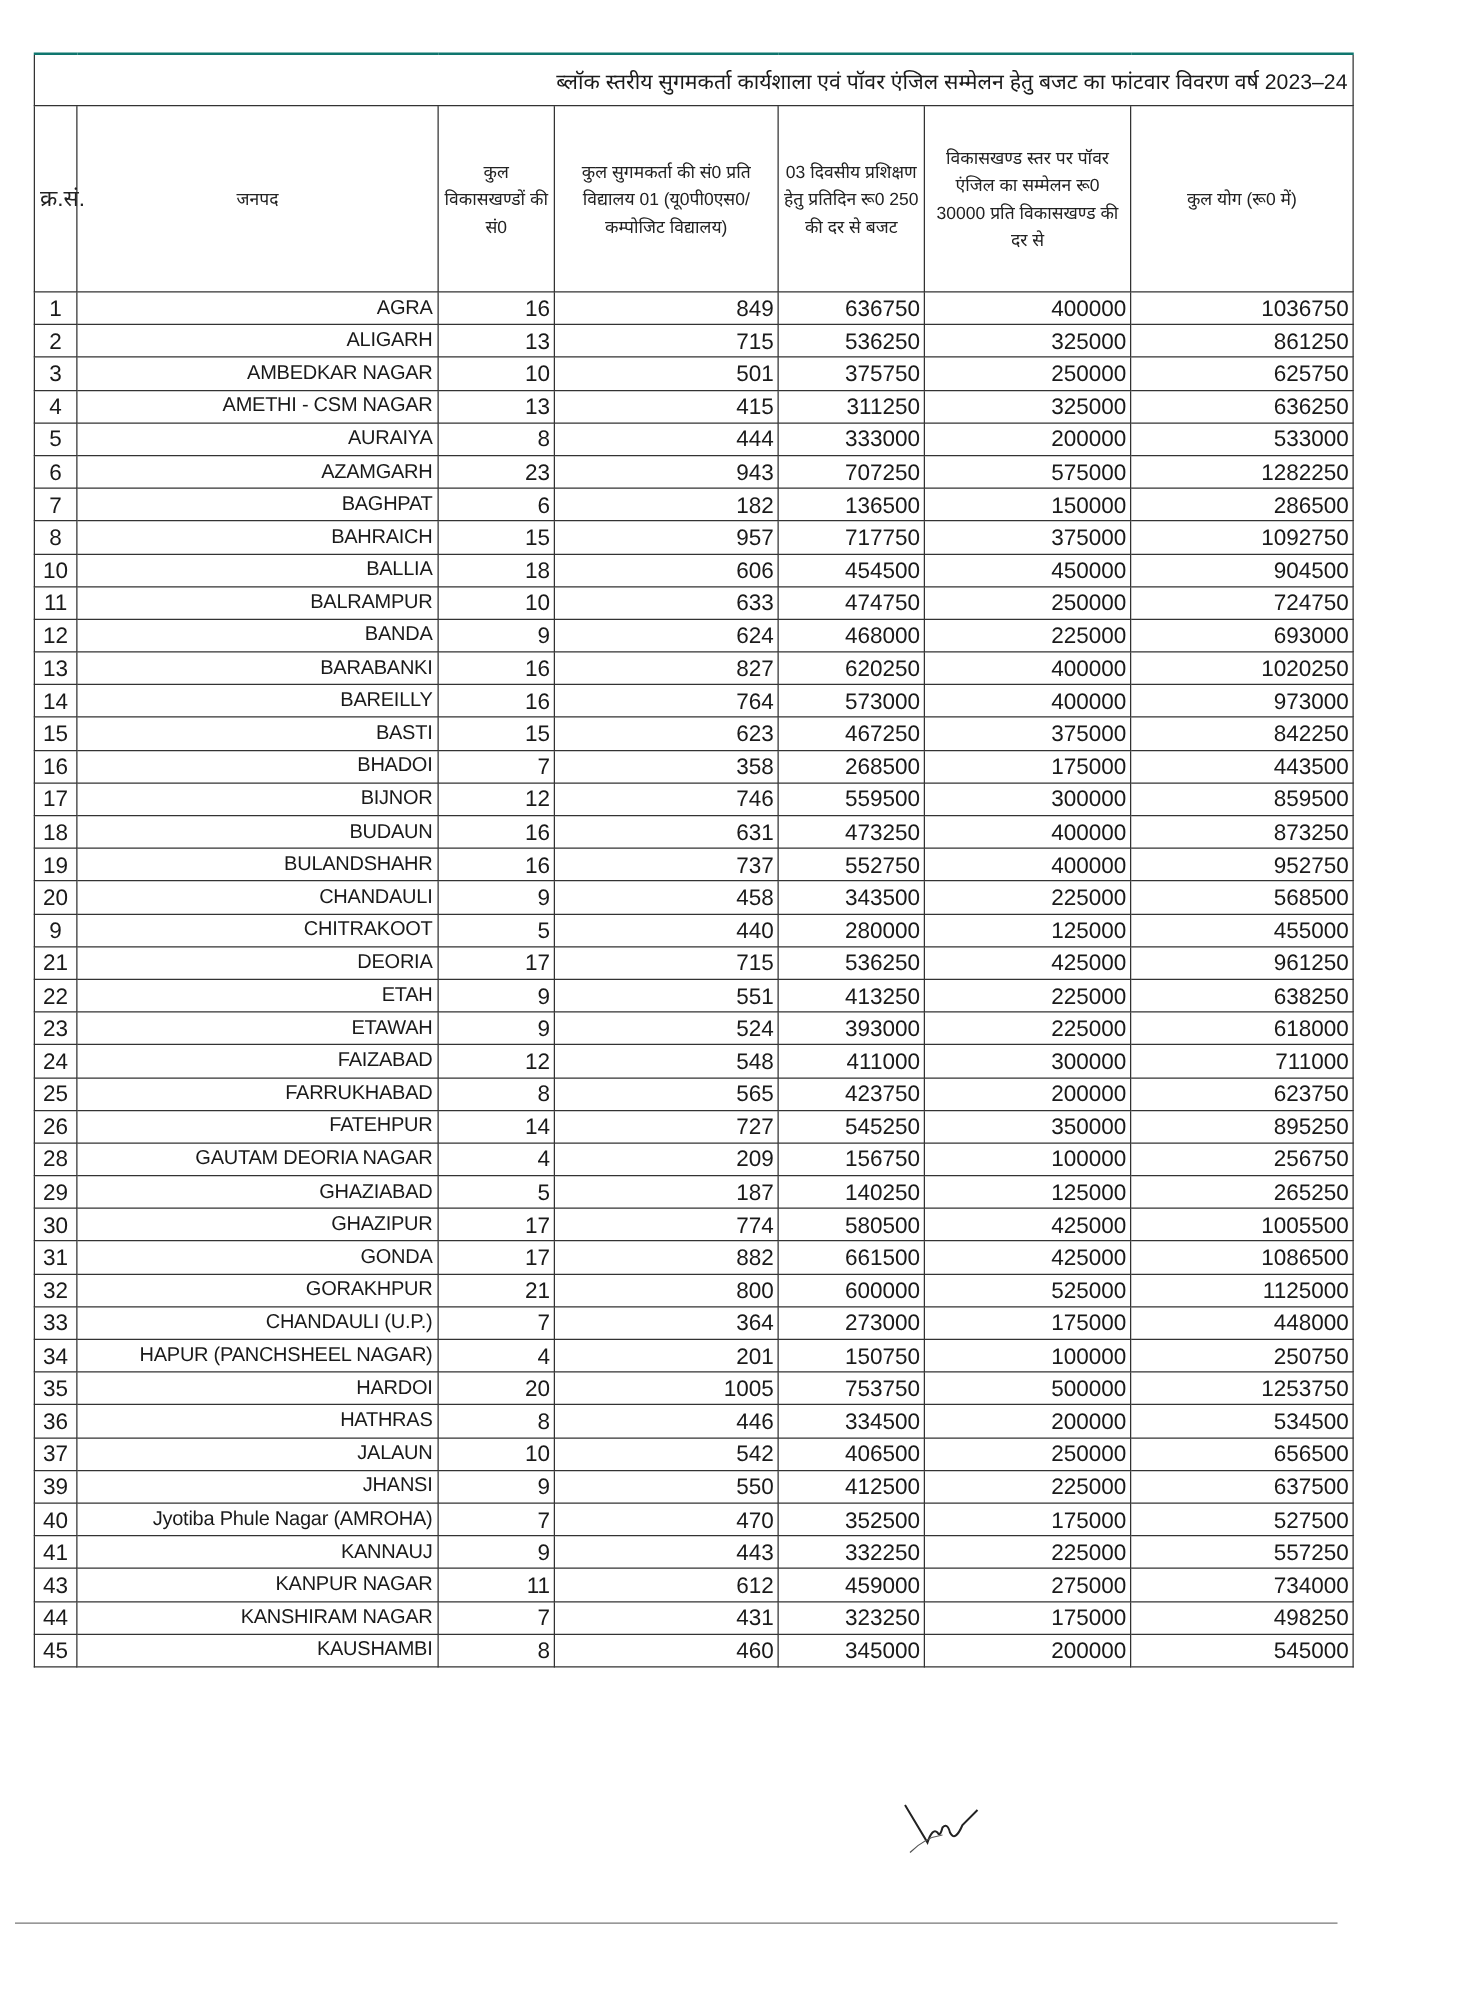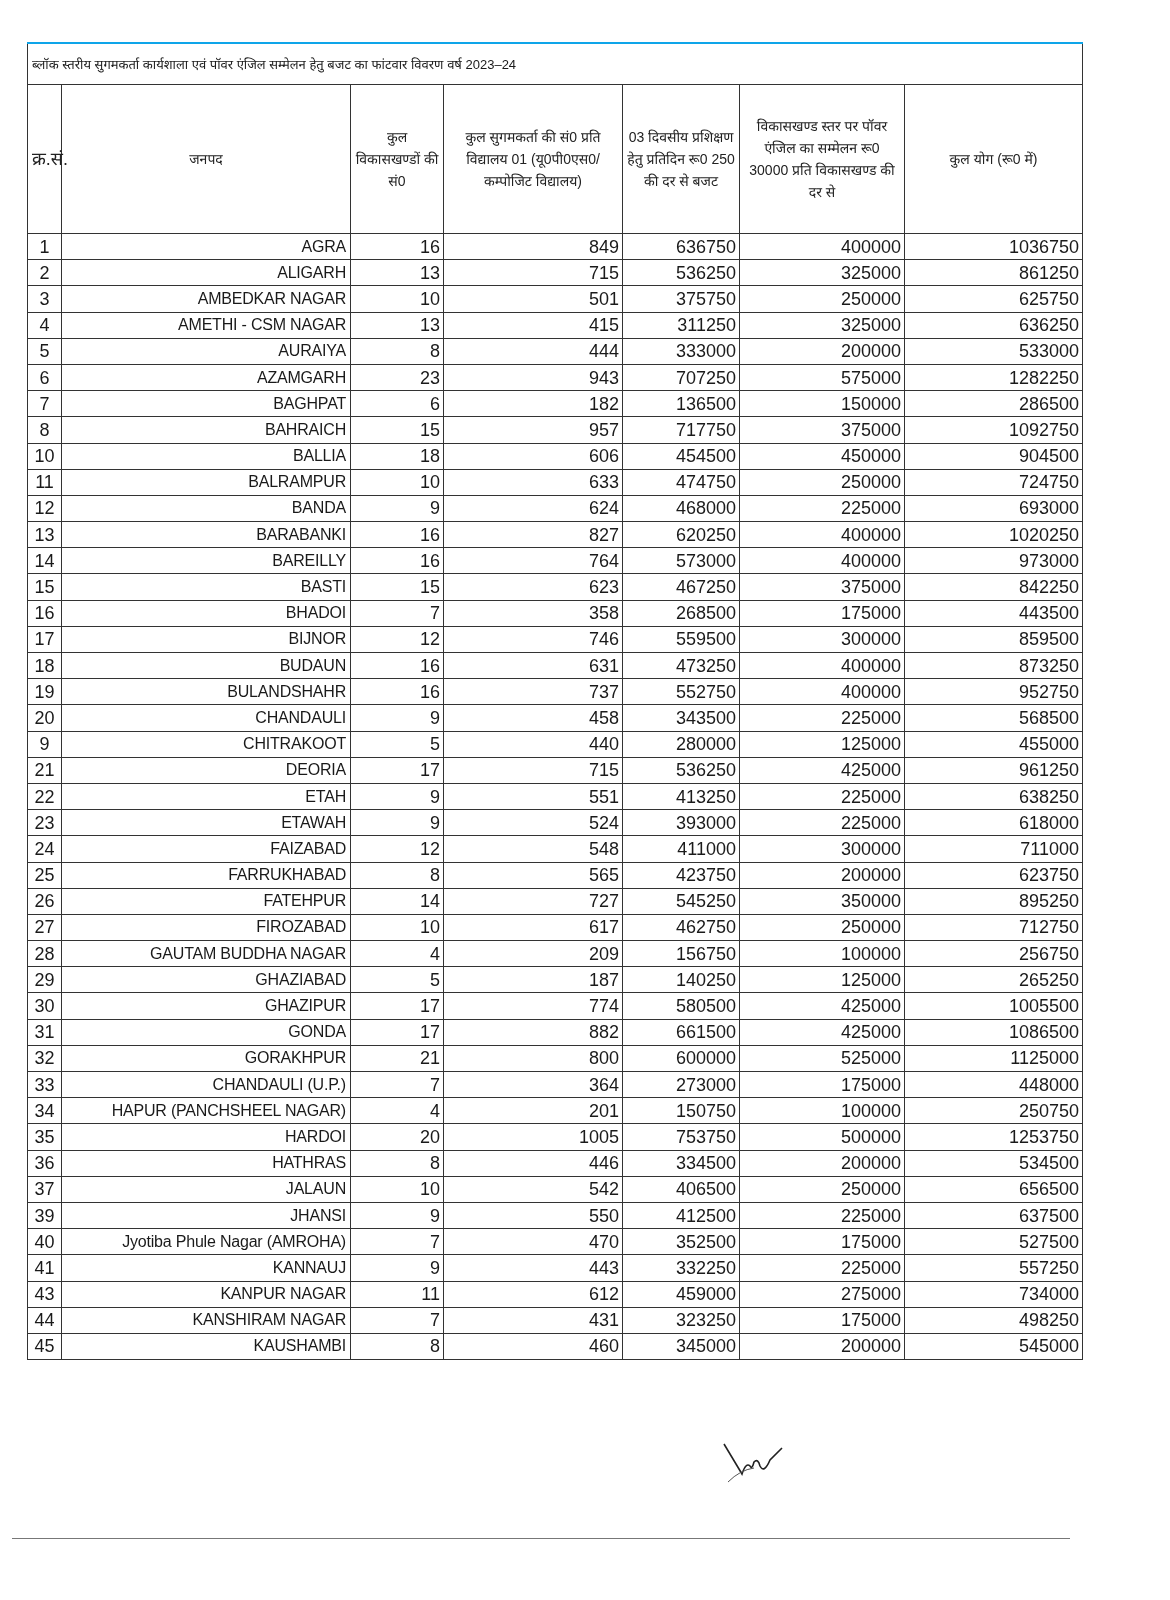--- a/index.html
+++ b/index.html
@@ -1,20 +1,20 @@
 <!DOCTYPE html>
 <html><head>
 <meta charset="utf-8">
 <style>
   html, body { margin: 0; padding: 0; background: #ffffff; }
   body { width: 1170px; height: 1600px; position: relative; overflow: hidden; font-family: "Liberation Sans", "DejaVu Sans", sans-serif; color: #1a1a1a; }
   .sheet { position: absolute; left: 27px; top: 42px; width: 1055px; }
   table { border-collapse: collapse; width: 100%; table-layout: fixed; }
   td, th { border: 1px solid #333; padding: 0 4px; }
-  .title-cell { height: 40px; text-align: left; font-size: 13px; font-weight: normal; border-top: 2px solid #0ea5e9; }
+  .title-cell { height: 40px; text-align: right; font-size: 17px; font-weight: normal; border-top: 2px solid #0f766e; }
   .hdr th { font-weight: normal; font-size: 14px; line-height: 22px; text-align: center; vertical-align: middle; height: 148px; color: #222; }
   .hdr th.sno { font-size: 18px; }
   tbody td { height: 25.2px; font-family: "Liberation Sans Narrow", "Liberation Sans", sans-serif; font-size: 18px; line-height: 24px; white-space: nowrap; overflow: hidden; }
   td.sn { text-align: center; padding: 0 2px; }
   td.name { text-align: right; font-size: 16px; letter-spacing: -0.2px; }
   td.num { text-align: right; padding-right: 3px; }
   .signature { position: absolute; left: 720px; top: 1440px; width: 80px; height: 44px; }
   .footer-line { position: absolute; left: 12px; top: 1538px; width: 1058px; height: 0; border-top: 1px solid #777; }
 </style>
 </head>
@@ -274,31 +274,22 @@
         <tr>
           <td class="sn">26</td>
           <td class="name">FATEHPUR</td>
           <td class="num">14</td>
           <td class="num">727</td>
           <td class="num">545250</td>
           <td class="num">350000</td>
           <td class="num">895250</td>
         </tr>
         <tr>
-          <td class="sn">27</td>
-          <td class="name">FIROZABAD</td>
-          <td class="num">10</td>
-          <td class="num">617</td>
-          <td class="num">462750</td>
-          <td class="num">250000</td>
-          <td class="num">712750</td>
-        </tr>
-        <tr>
           <td class="sn">28</td>
-          <td class="name">GAUTAM BUDDHA NAGAR</td>
+          <td class="name">GAUTAM DEORIA NAGAR</td>
           <td class="num">4</td>
           <td class="num">209</td>
           <td class="num">156750</td>
           <td class="num">100000</td>
           <td class="num">256750</td>
         </tr>
         <tr>
           <td class="sn">29</td>
           <td class="name">GHAZIABAD</td>
           <td class="num">5</td>

